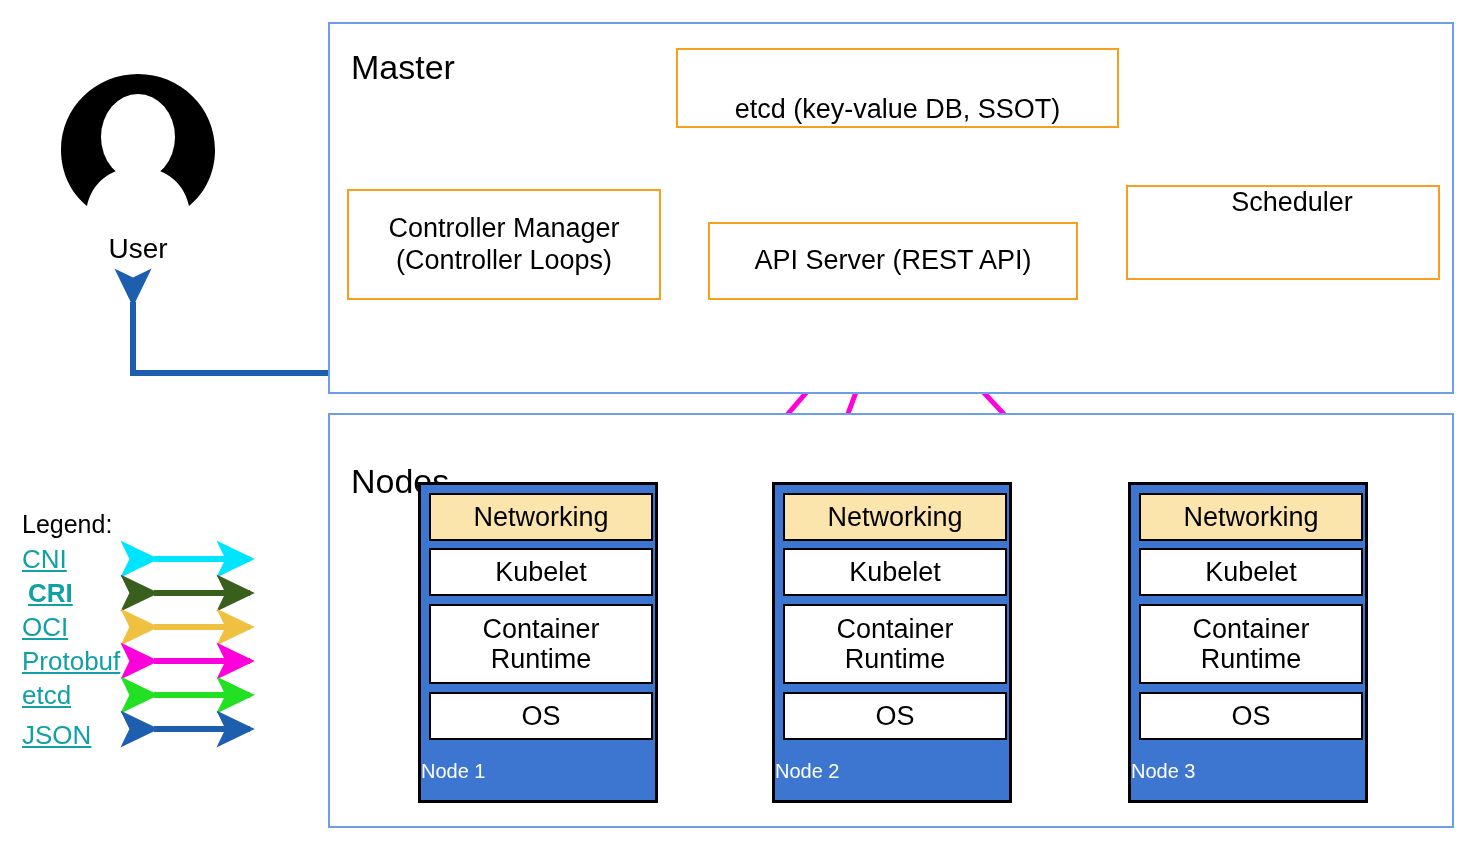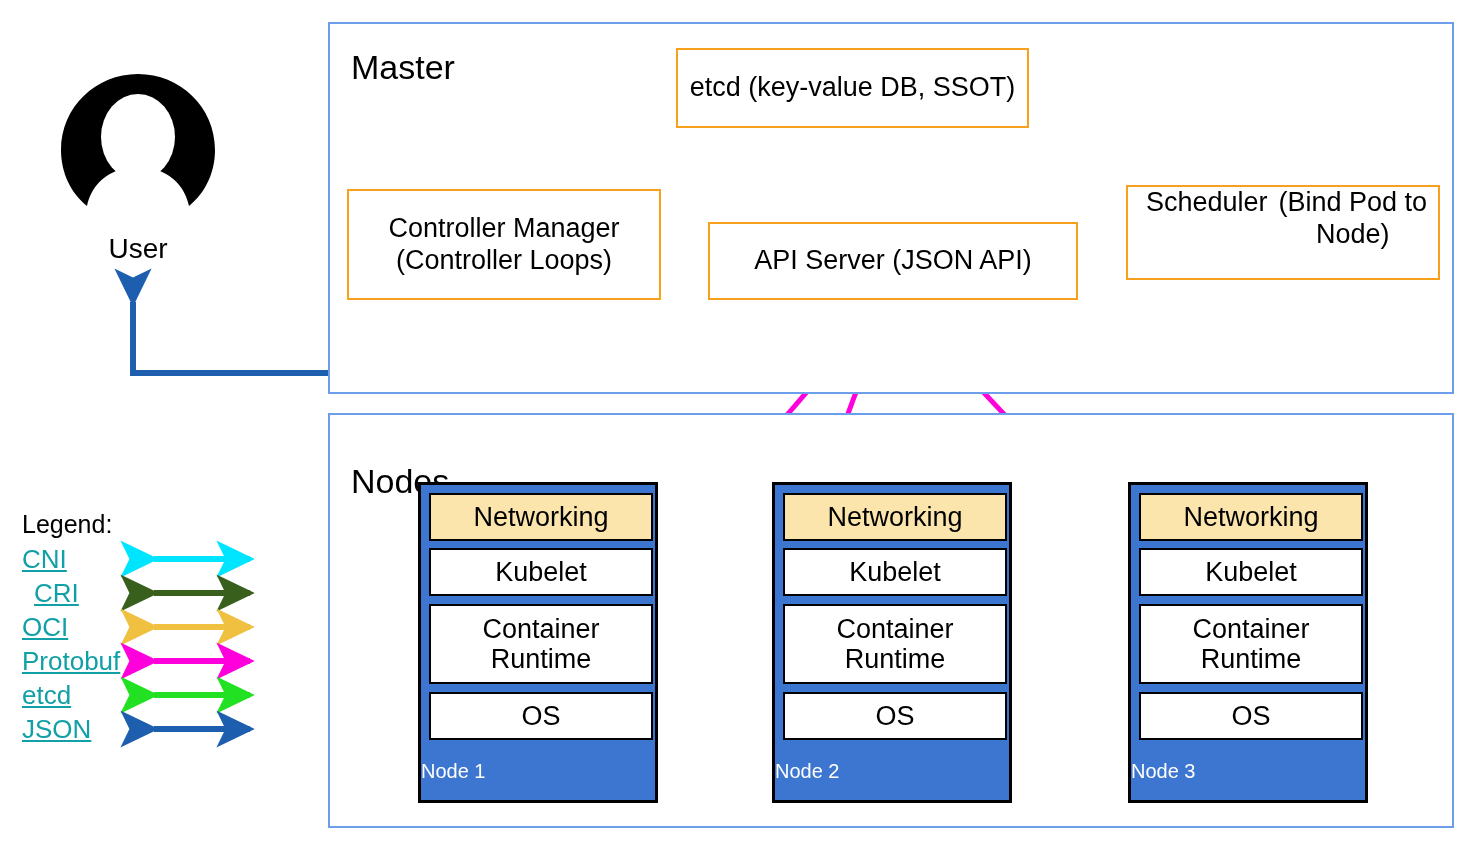--- a/index.html
+++ b/index.html
@@ -184,36 +184,35 @@
     </g>
     <g>
       <path d="M1361,643 L1398,643 L1398,722 L1363,722" fill="none" stroke="#f0c040" stroke-width="6" marker-end="url(#ah-gold)"></path>
     </g>
   </svg>
 
   <div class="abs group-box" style="left:328px;top:22px;width:1126px;height:372px;"></div>
 
   <div class="abs group-title" style="left:351px;top:50px;">Master</div>
 
-  <div class="abs orange-box" style="left:676px;top:48px;width:353px;height:80px;">
+  <div class="abs orange-box" style="left:676px;top:48px;width:443px;height:80px;align-items:flex-end;">
     <span class="lbl">etcd (key-value DB, SSOT)</span>
   </div>
 
   <div class="abs orange-box" style="left:347px;top:189px;width:314px;height:111px;flex-direction:column;">
     <span class="lbl">Controller Manager</span>
     <span class="lbl">(Controller Loops)</span>
   </div>
 
   <div class="abs orange-box" style="left:708px;top:222px;width:370px;height:78px;">
-    <span class="lbl">API Server (JSON API)</span>
+    <span class="lbl">API Server (REST API)</span>
   </div>
 
   <div class="abs orange-box" style="left:1126px;top:185px;width:314px;height:95px;align-items:flex-start;padding-left:18px;">
     <span class="lbl">Scheduler</span>
-    <span class="lbl">(Bind Pod to Node)</span>
   </div>
 
   <div class="abs group-box" style="left:328px;top:413px;width:1126px;height:415px;"></div>
 
   <div class="abs group-title" style="left:351px;top:464px;">Nodes</div>
 
   <div class="abs node-card" style="left:418px;top:482px;width:240px;height:321px;">
     <div class="node-layer networking" style="left:8px;top:8px;width:224px;height:48px;">
       <span>Networking</span>
     </div>
@@ -285,21 +284,21 @@
     <div class="legend-title">Legend:</div>
 
     <div class="abs" style="left:0;top:32px;width:260px;height:30px;">
       <span class="abs legend-link" style="left:0;top:2px;">CNI</span>
       <svg class="abs" style="left:110px;top:4px;" width="140" height="22" viewBox="0 0 140 22">
         <line x1="22" y1="11" x2="118" y2="11" stroke="#00e5ff" stroke-width="6" marker-start="url(#ah-cyan)" marker-end="url(#ah-cyan)"></line>
       </svg>
     </div>
 
     <div class="abs" style="left:0;top:66px;width:260px;height:30px;">
-      <span class="abs legend-link" style="left:12px;top:2px;">CRI</span>
+      <span class="abs legend-link" style="left:6px;top:2px;font-weight:bold;">CRI</span>
       <svg class="abs" style="left:110px;top:4px;" width="140" height="22" viewBox="0 0 140 22">
         <line x1="22" y1="11" x2="118" y2="11" stroke="#38601c" stroke-width="6" marker-start="url(#ah-olive)" marker-end="url(#ah-olive)"></line>
       </svg>
     </div>
 
     <div class="abs" style="left:0;top:100px;width:260px;height:30px;">
       <span class="abs legend-link" style="left:0;top:2px;">OCI</span>
       <svg class="abs" style="left:110px;top:4px;" width="140" height="22" viewBox="0 0 140 22">
         <line x1="22" y1="11" x2="118" y2="11" stroke="#f0c040" stroke-width="6" marker-start="url(#ah-gold)" marker-end="url(#ah-gold)"></line>
       </svg>
@@ -313,20 +312,20 @@
     </div>
 
     <div class="abs" style="left:0;top:168px;width:260px;height:30px;">
       <span class="abs legend-link" style="left:0;top:2px;">etcd</span>
       <svg class="abs" style="left:110px;top:4px;" width="140" height="22" viewBox="0 0 140 22">
         <line x1="22" y1="11" x2="118" y2="11" stroke="#22e022" stroke-width="6" marker-start="url(#ah-green)" marker-end="url(#ah-green)"></line>
       </svg>
     </div>
 
     <div class="abs" style="left:0;top:202px;width:260px;height:30px;">
-      <span class="abs legend-link" style="left:0;top:2px;">JSON</span>
+      <span class="abs legend-link" style="left:0;top:8px;">JSON</span>
       <svg class="abs" style="left:110px;top:4px;" width="140" height="22" viewBox="0 0 140 22">
         <line x1="22" y1="11" x2="118" y2="11" stroke="#1d5fae" stroke-width="6" marker-start="url(#ah-blue)" marker-end="url(#ah-blue)"></line>
       </svg>
     </div>
   </div>
 
 </div>
 
 </body></html>

